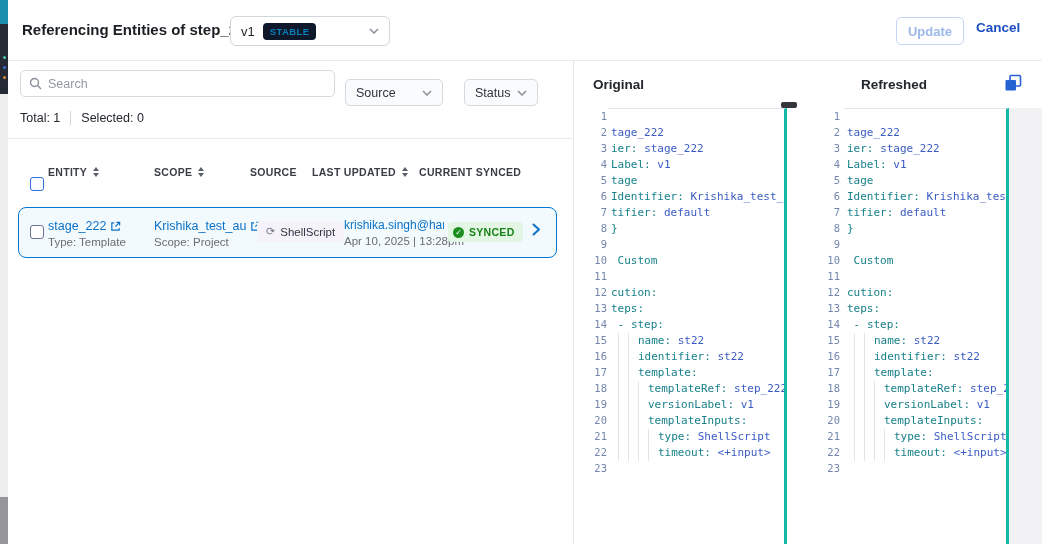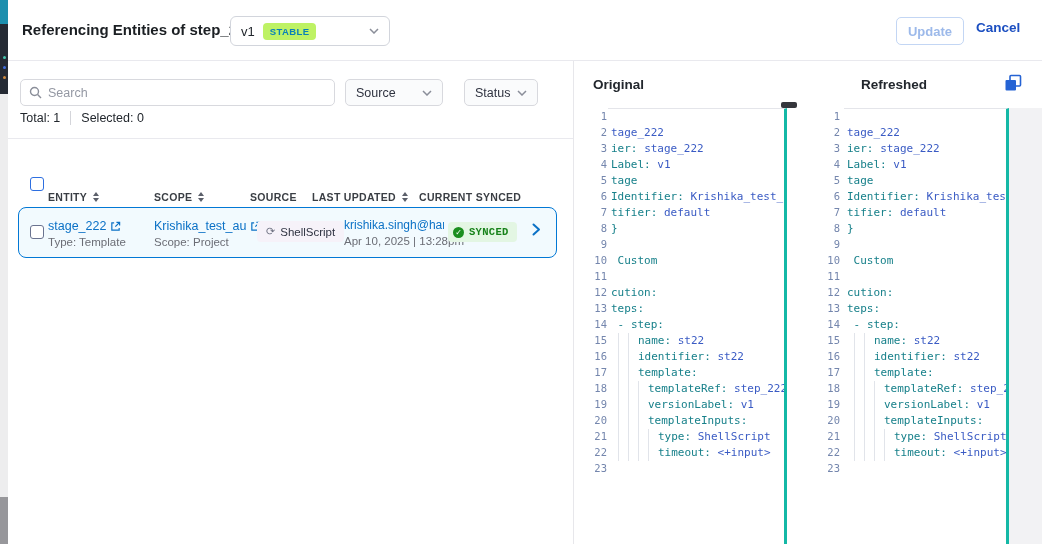--- a/index.html
+++ b/index.html
@@ -12,63 +12,63 @@
   .sliver-teal { position:absolute; left:0; top:0; width:8px; height:24px; background:#1d8fae; }
   .sliver-dark { position:absolute; left:0; top:24px; width:8px; height:70px; background:#252a34; }
   .sliver-gray { position:absolute; left:0; top:497px; width:8px; height:47px; background:#97979b; }
   .dot { position:absolute; width:3px; height:3px; border-radius:50%; }
 
   
   .app-header { position:absolute; left:8px; top:0; width:1034px; height:61px; background:#fff; border-bottom:1px solid #e9e9ee; }
   .page-title { position:absolute; left:14px; top:21px; font-size:15px; font-weight:700; color:#1b1f23; }
   .version-select { position:absolute; left:222px; top:16px; width:160px; height:30px; border:1px solid #d2d5dc; border-radius:6px; background:#fff; display:flex; align-items:center; padding:0 10px; gap:8px; cursor:pointer; }
   .version-label { font-size:13px; color:#22272d; }
-  .stable-badge { font-size:9.5px; font-weight:700; letter-spacing:.4px; color:#0980b8; background:#bef264; border-radius:4px; padding:3px 7px; }
+  .stable-badge { font-size:9.5px; font-weight:700; letter-spacing:.4px; color:#0980b8; background:#0f172a; border-radius:4px; padding:3px 7px; }
   .version-select .chev { margin-left:auto; }
   .update-btn { position:absolute; left:888px; top:17px; width:68px; height:28px; background:#fff; border:1px solid #c3d6f4; border-radius:5px; color:#9cb9ea; font-size:13px; font-weight:700; font-family:inherit; }
   .cancel-btn { position:absolute; left:968px; top:20px; background:none; border:none; color:#1c4fc1; font-size:13.5px; font-weight:700; font-family:inherit; cursor:pointer; }
 
   
-  .search-box { position:absolute; left:20px; top:79px; width:315px; height:27px; border:1px solid #d8d9de; border-radius:5px; background:#fff; display:flex; align-items:center; padding:0 8px; gap:6px; }
+  .search-box { position:absolute; left:20px; top:70px; width:315px; height:27px; border:1px solid #d8d9de; border-radius:5px; background:#fff; display:flex; align-items:center; padding:0 8px; gap:6px; }
   .search-box input { border:none; outline:none; flex:1; font-size:12.5px; color:#22272d; font-family:inherit; }
   .search-box input::placeholder { color:#9498a3; }
   .dd { position:absolute; top:79px; height:27px; border:1px solid #d8d9de; border-radius:5px; background:#fafbfc; display:flex; align-items:center; padding:0 10px; cursor:pointer; }
   .dd-source { left:345px; width:98px; }
   .dd-status { left:464px; width:74px; }
   .dd span { font-size:12.5px; font-weight:500; color:#2f3340; }
   .dd .chev { margin-left:auto; }
   .counts { position:absolute; left:20px; top:111px; display:flex; align-items:center; gap:10px; font-size:12.5px; color:#22272d; }
   .counts .vsep { width:1px; height:14px; background:#d4d5da; }
   .pane-divider-h { position:absolute; left:8px; top:138px; width:565px; height:1px; background:#e9e9ee; }
 
   
   .cb { position:absolute; width:14px; height:14px; border-radius:3px; background:#fff; }
   .cb-head { left:30px; top:177px; border:1.6px solid #2e6fe0; }
   .cb-row { left:30px; top:225px; border:1.6px solid #6a7390; }
-  .th { position:absolute; top:191px; font-size:10.5px; font-weight:700; letter-spacing:.3px; color:#3a3e44; display:flex; align-items:center; }
+  .th { position:absolute; top:166px; font-size:10.5px; font-weight:700; letter-spacing:.3px; color:#3a3e44; display:flex; align-items:center; }
   .sort { display:inline-flex; flex-direction:column; gap:2px; margin-left:6px; }
   .sort i { width:0; height:0; border-left:3.5px solid transparent; border-right:3.5px solid transparent; }
   .sort .up { border-bottom:4px solid #5b5f6a; }
   .sort .dn { border-top:4px solid #5b5f6a; }
 
   
   .row-card { position:absolute; left:18px; top:207px; width:539px; height:51px; background:#f2fafe; border:1.2px solid #0278d5; border-radius:8px; cursor:pointer; }
   .cell-main { font-size:12.5px; font-weight:500; color:#0b71c6; display:flex; align-items:center; gap:4px; }
   .cell-sub { font-size:11.5px; color:#6b6d75; margin-top:3px; }
   .cell-entity { position:absolute; left:48px; top:219px; }
   .cell-scope { position:absolute; left:154px; top:219px; }
   .cell-main .txt { max-width:92px; overflow:hidden; white-space:nowrap; text-overflow:clip; }
   .src-pill { position:absolute; left:257px; top:221px; height:21px; background:#f6f2f9; border-radius:4px; display:flex; align-items:center; gap:5px; padding:0 9px; font-size:11.5px; font-weight:500; color:#2f3342; }
   .repo-ic { color:#6d7080; font-size:11px; line-height:1; }
   .cell-updated { position:absolute; left:344px; top:218px; width:100px; }
   .cell-updated .by { font-size:12px; color:#0b71c6; white-space:nowrap; overflow:hidden; }
   .cell-updated .at { font-size:11.5px; color:#6b6d75; margin-top:3px; white-space:nowrap; }
   .synced { position:absolute; left:448px; top:222px; height:20px; background:#e3f6e3; border-radius:4px; display:flex; align-items:center; gap:5px; padding:0 8px 0 5px; }
   .synced .ck { width:11px; height:11px; border-radius:50%; background:#1a8e1e; color:#fff; font-size:8px; display:flex; align-items:center; justify-content:center; }
-  .synced .tx { font-size:10.5px; font-weight:700; letter-spacing:.3px; color:#17821a;font-family:Liberation Mono, monospace; }
+  .synced .tx { font-size:10.5px; font-weight:700; letter-spacing:.3px; color:#17821a; }
   .row-chev { position:absolute; left:532px; top:223px; }
 
   
   .vdiv { position:absolute; left:573px; top:61px; width:1px; height:483px; background:#e7e7eb; }
   .code-title { position:absolute; top:77px; font-size:13.5px; font-weight:700; color:#22272d; }
   .t-orig { left:593px; } .t-refr { left:817px;padding-left:44px; }
   .copy-btn { position:absolute; left:1003px; top:74px; width:20px; height:20px; background:none; border:none; cursor:pointer; padding:0; }
   .gutter { position:absolute; top:108px; width:24px; height:436px; text-align:right; font-family:"DejaVu Sans Mono", monospace; font-size:10.5px; line-height:16px; color:#7486ad; }
   .g-orig { left:583px; } .g-refr { left:816px; }
   .codecol { position:absolute; top:108px; height:436px; overflow:hidden; border-top:1px solid #e4e5ea; border-right:3px solid #14b8a6; font-family:"DejaVu Sans Mono", monospace; font-size:11px; line-height:16px; padding-left:3px; white-space:pre; }

